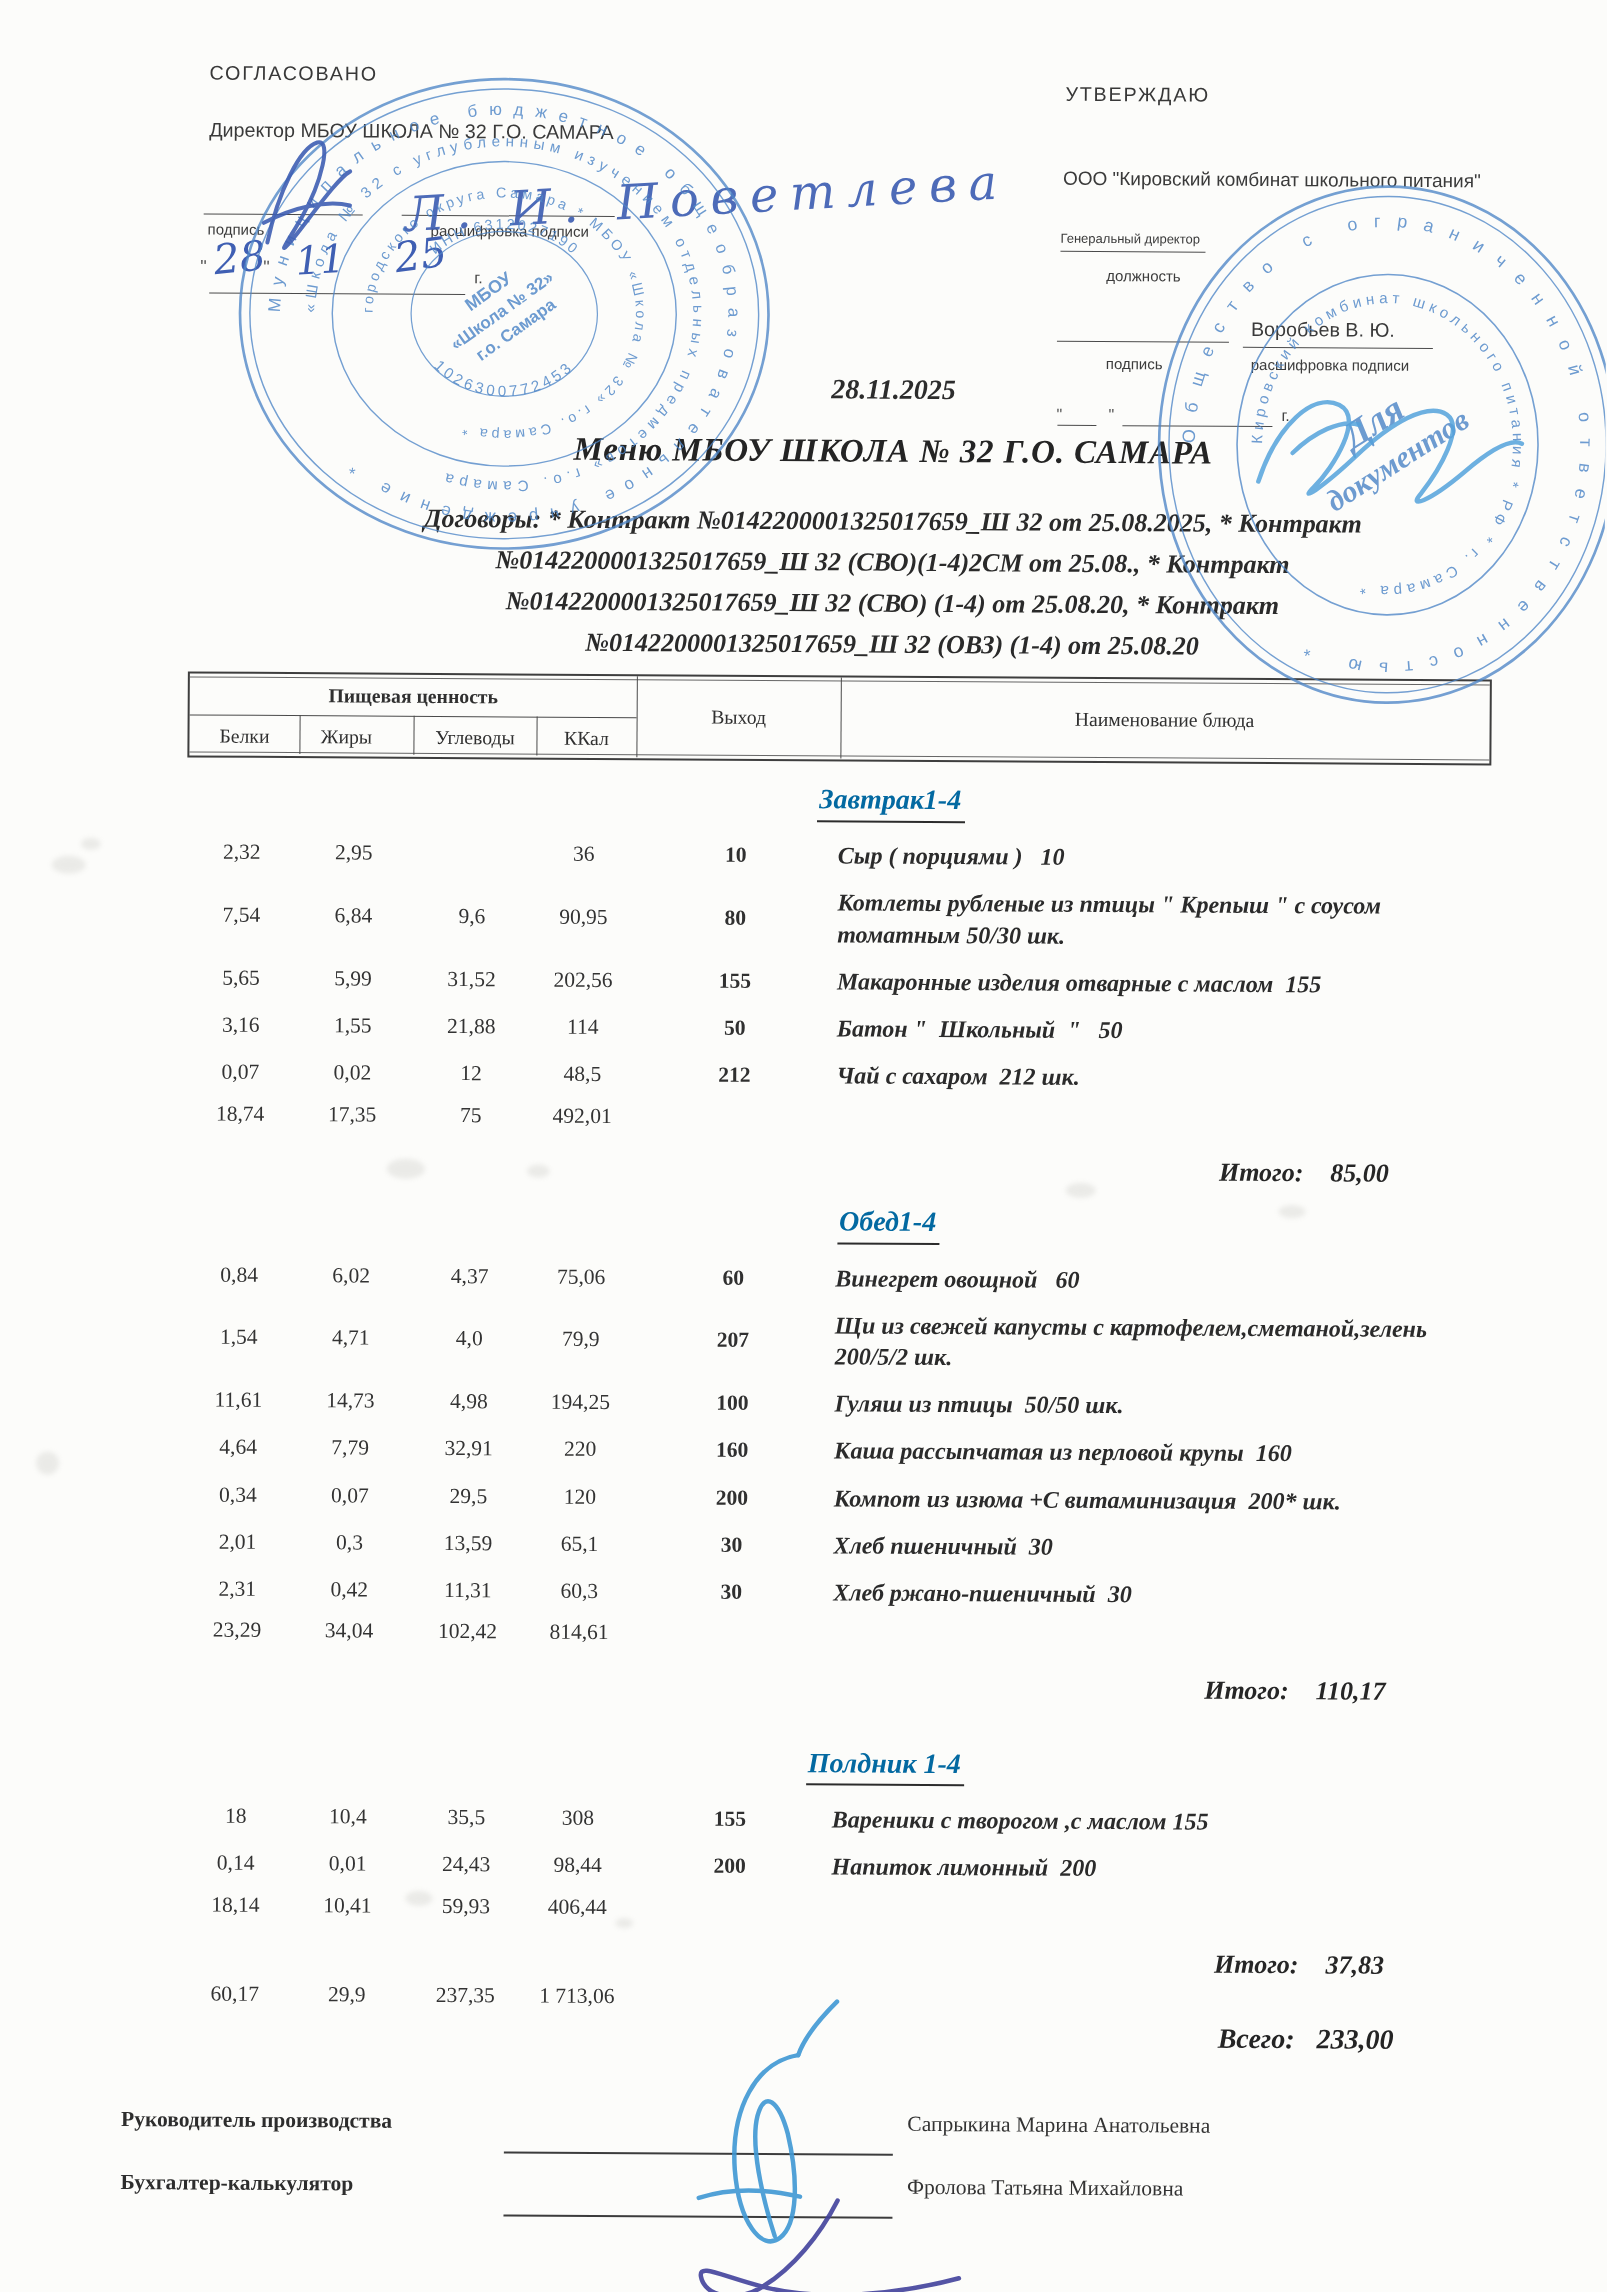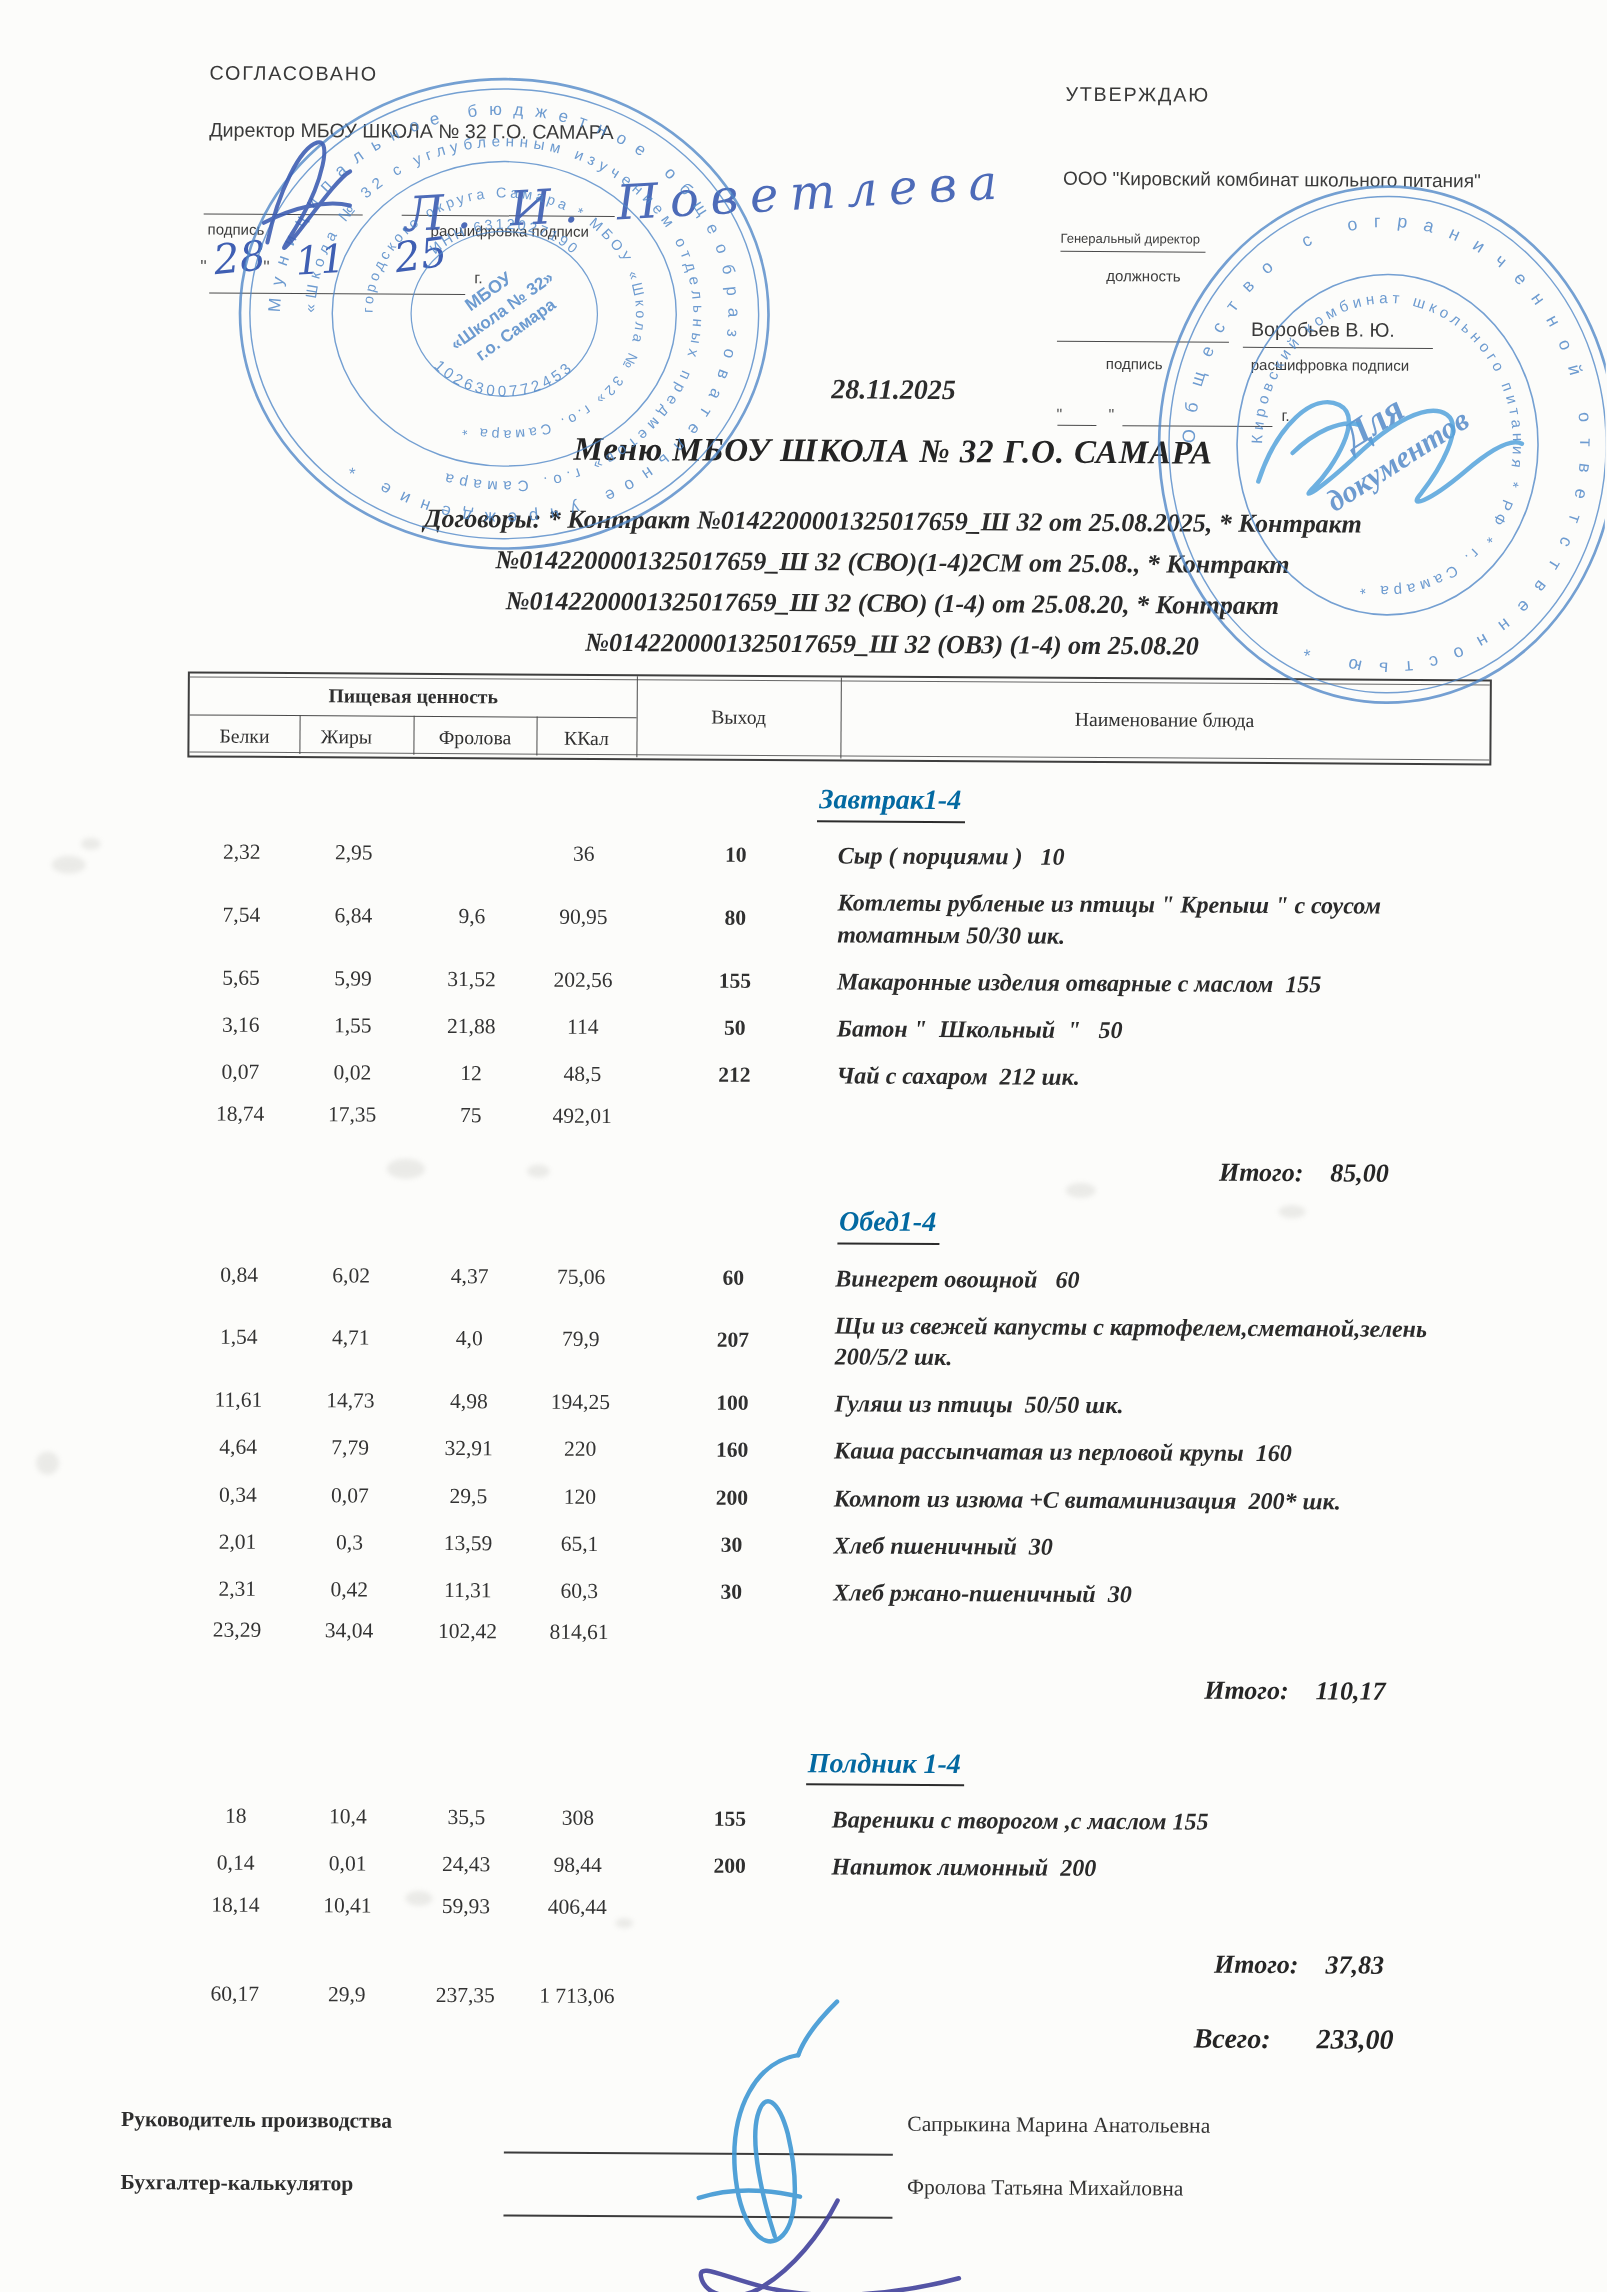--- a/index.html
+++ b/index.html
@@ -36,21 +36,21 @@
   .row.totals{padding:5.4px 0;}
   .cell{min-height:0.9px;}
   .num{text-align:center;font-size:21.5px;color:#333;}
   .out{text-align:center;font-size:21.5px;font-weight:600;color:#303030;}
   .dish{font-size:24px;font-weight:700;font-style:italic;color:#2b2b2b;white-space:pre-wrap;line-height:1.3;padding-right:5.4px;}
   .itogo{text-align:right;padding-right:100px;font-size:26px;font-weight:700;font-style:italic;color:#262626;}
   .itogo .lbl{margin-right:27px;}
   .itogo.mt1{margin-top:19.7px;} .itogo.mt2{margin-top:21.5px;} .itogo.mt3{margin-top:21.5px;}
   .grandrow{margin-top:1.8px;}
   .vsego{margin-top:5.4px;text-align:right;padding-right:90px;font-size:28px;font-weight:700;font-style:italic;color:#242424;}
-  .vsego .lbl{margin-right:46px;}
+  .vsego .lbl{margin-right:22px;}
   
   .footer{left:134px;top:2089px;width:1343px;}
   .f-row{display:grid;grid-template-columns:383px 389px 1fr;align-items:center;height:64px;}
   .f-label{font-size:21.5px;font-weight:700;color:#2d2d2d;}
   .f-line{align-self:end;border-bottom:2.2px solid #3c3c3c;height:48px;}
   .f-name{font-size:21.5px;color:#333;padding-left:14.3px;}
   
   .overlay{position:absolute;left:0;top:0;pointer-events:none;}
   .smudge{position:absolute;background:#97978f;border-radius:50%;filter:blur(2.7px);opacity:.17;}
 </style>
@@ -99,21 +99,21 @@
     <div>№0142200001325017659_Ш 32 (ОВЗ) (1-4) от 25.08.20</div>
   </div>
 
   <div class="abs tbl-head">
     <div class="inner-top"></div>
     <div class="inner-bot"></div>
     <div class="hcell" style="left:0;top:0;width:447px;height:43px;font-weight:600;">Пищевая ценность</div>
     <div class="hdiv" style="left:0;top:41px;width:447px;"></div>
     <div class="hcell" style="left:0;top:43px;width:110px;height:39px;">Белки</div>
     <div class="hcell" style="left:110px;top:43px;width:94px;height:39px;">Жиры</div>
-    <div class="hcell" style="left:224px;top:43px;width:123px;height:39px;">Фролова</div>
+    <div class="hcell" style="left:224px;top:43px;width:123px;height:39px;">Углеводы</div>
     <div class="hcell" style="left:347px;top:43px;width:100px;height:39px;">ККал</div>
     <div class="vdiv" style="left:110px;top:41px;height:39px;"></div>
     <div class="vdiv" style="left:224px;top:41px;height:39px;"></div>
     <div class="vdiv" style="left:347px;top:41px;height:39px;"></div>
     <div class="vdiv" style="left:447px;top:0;height:81px;"></div>
     <div class="hcell" style="left:447px;top:0;width:204px;height:81px;">Выход</div>
     <div class="vdiv" style="left:651px;top:0;height:81px;"></div>
     <div class="hcell" style="left:651px;top:0;width:648px;height:81px;">Наименование блюда</div>
   </div>
 

